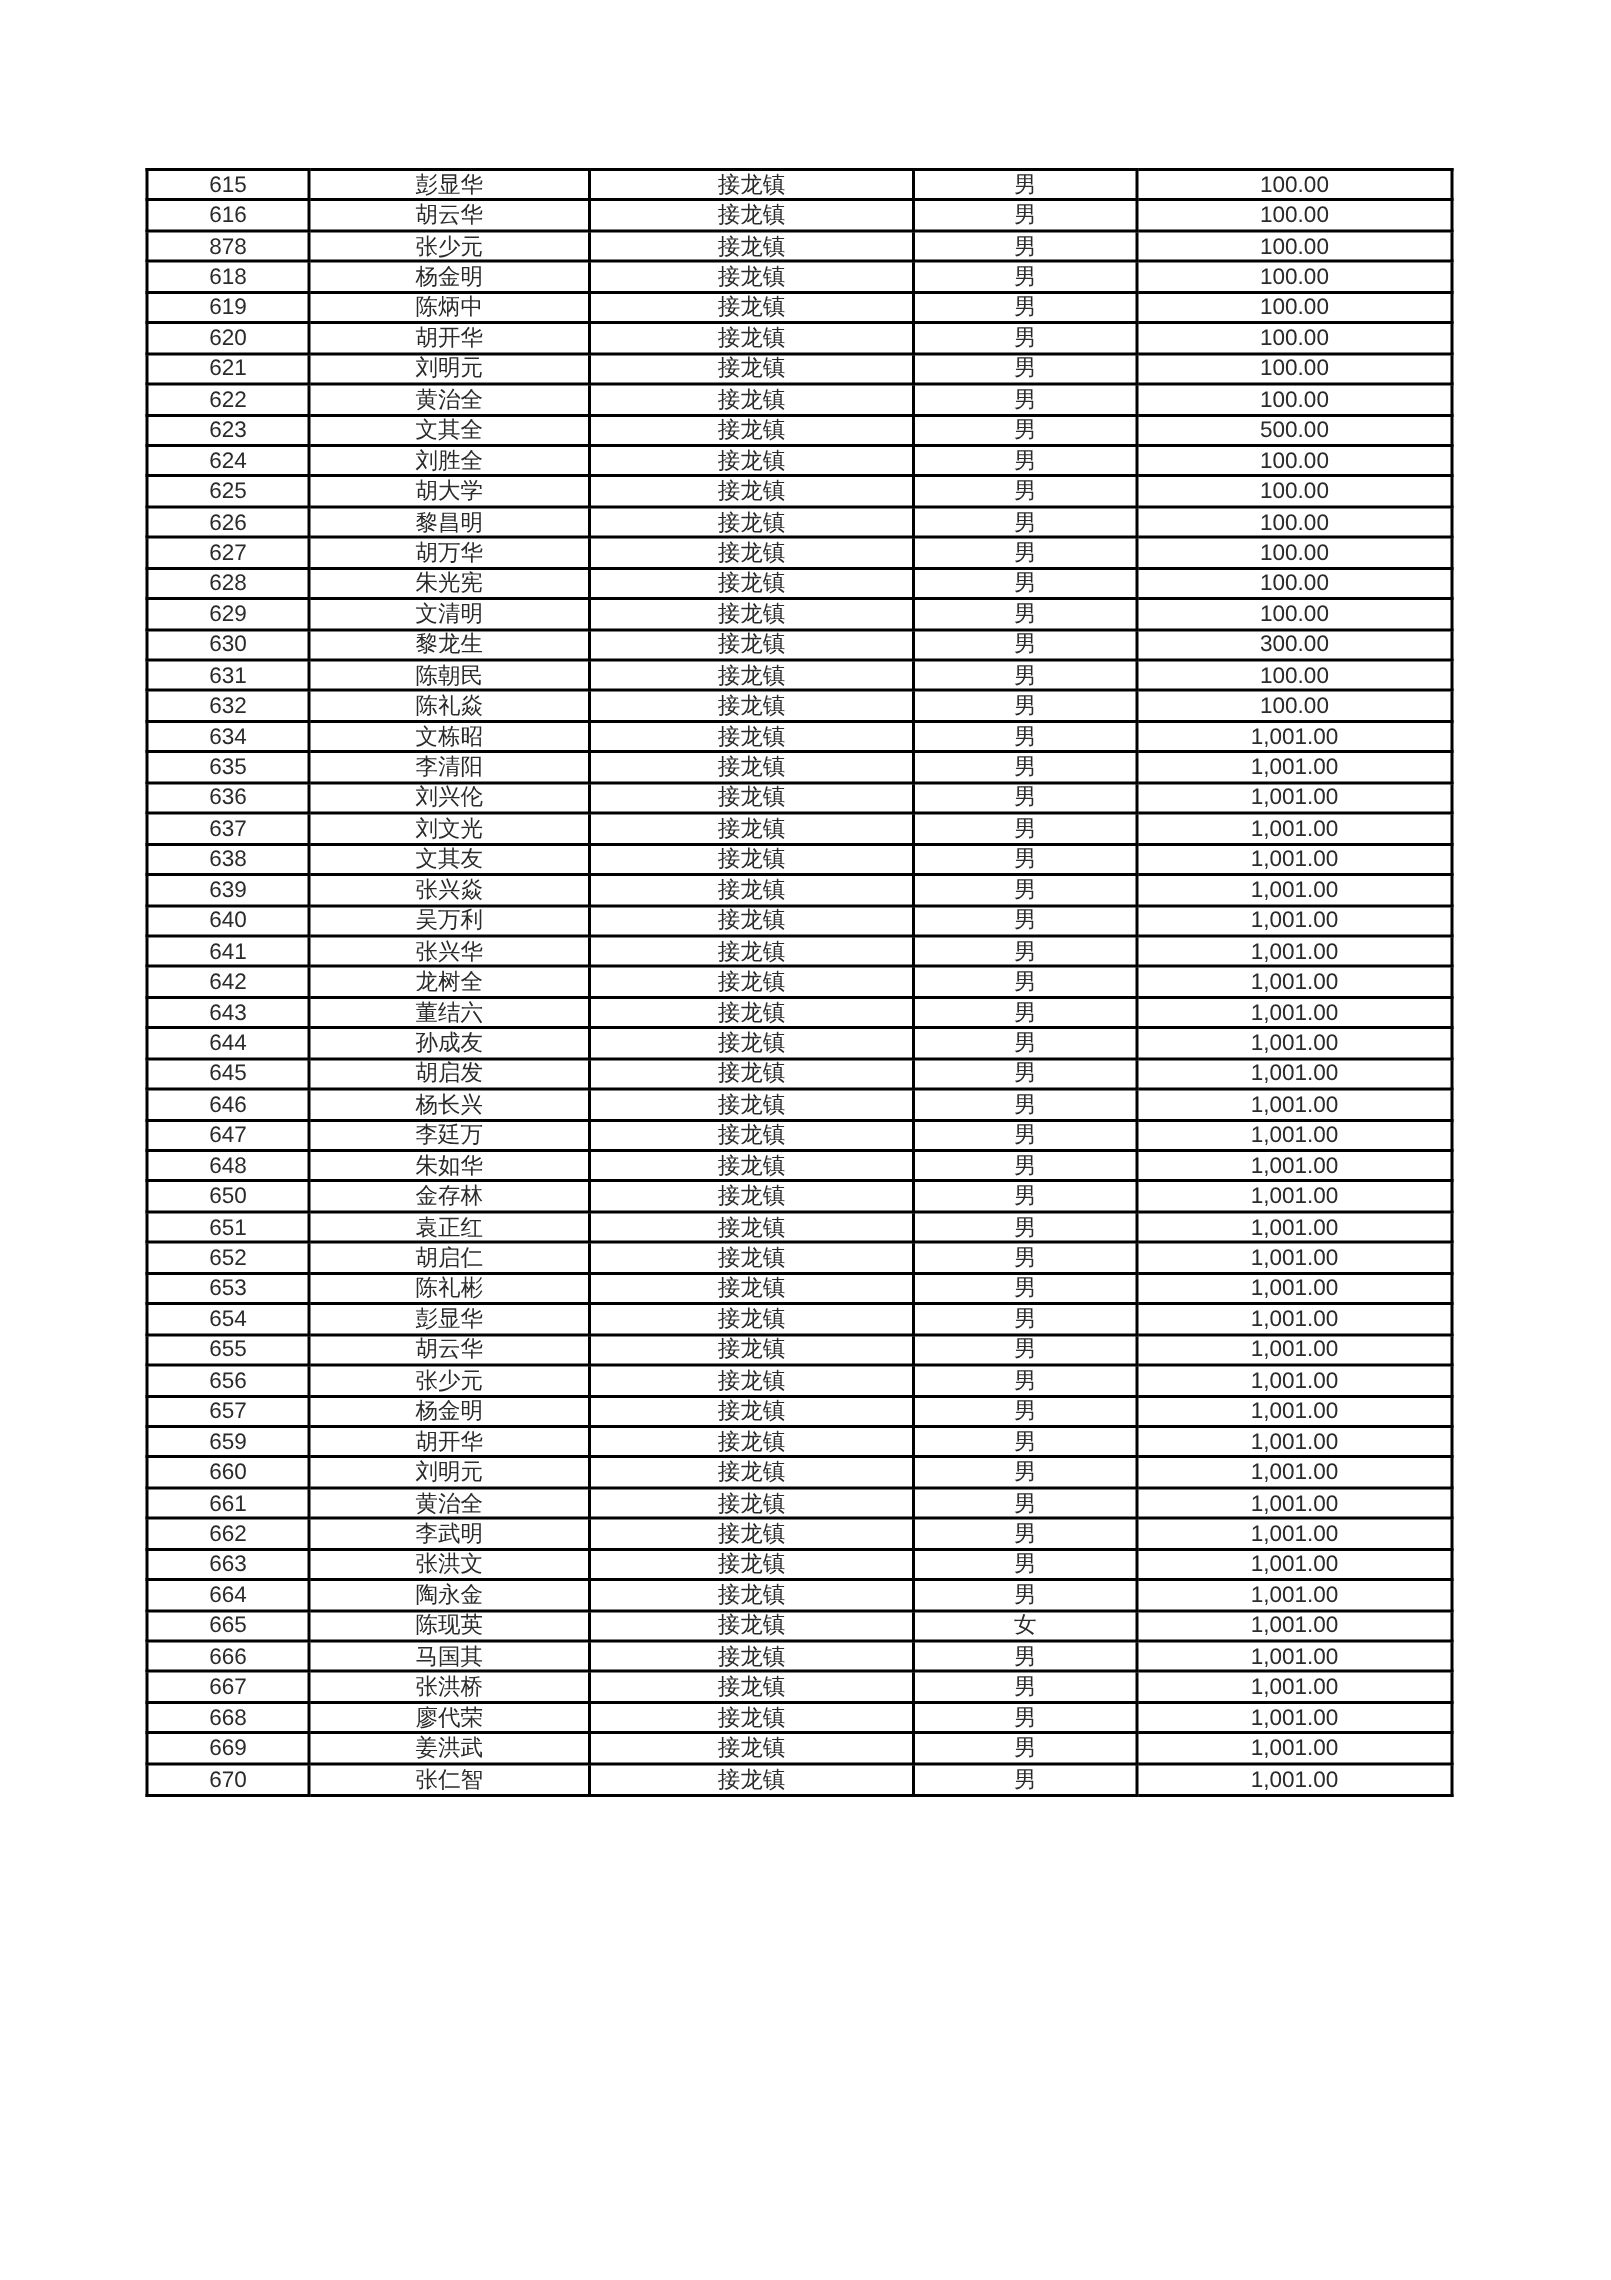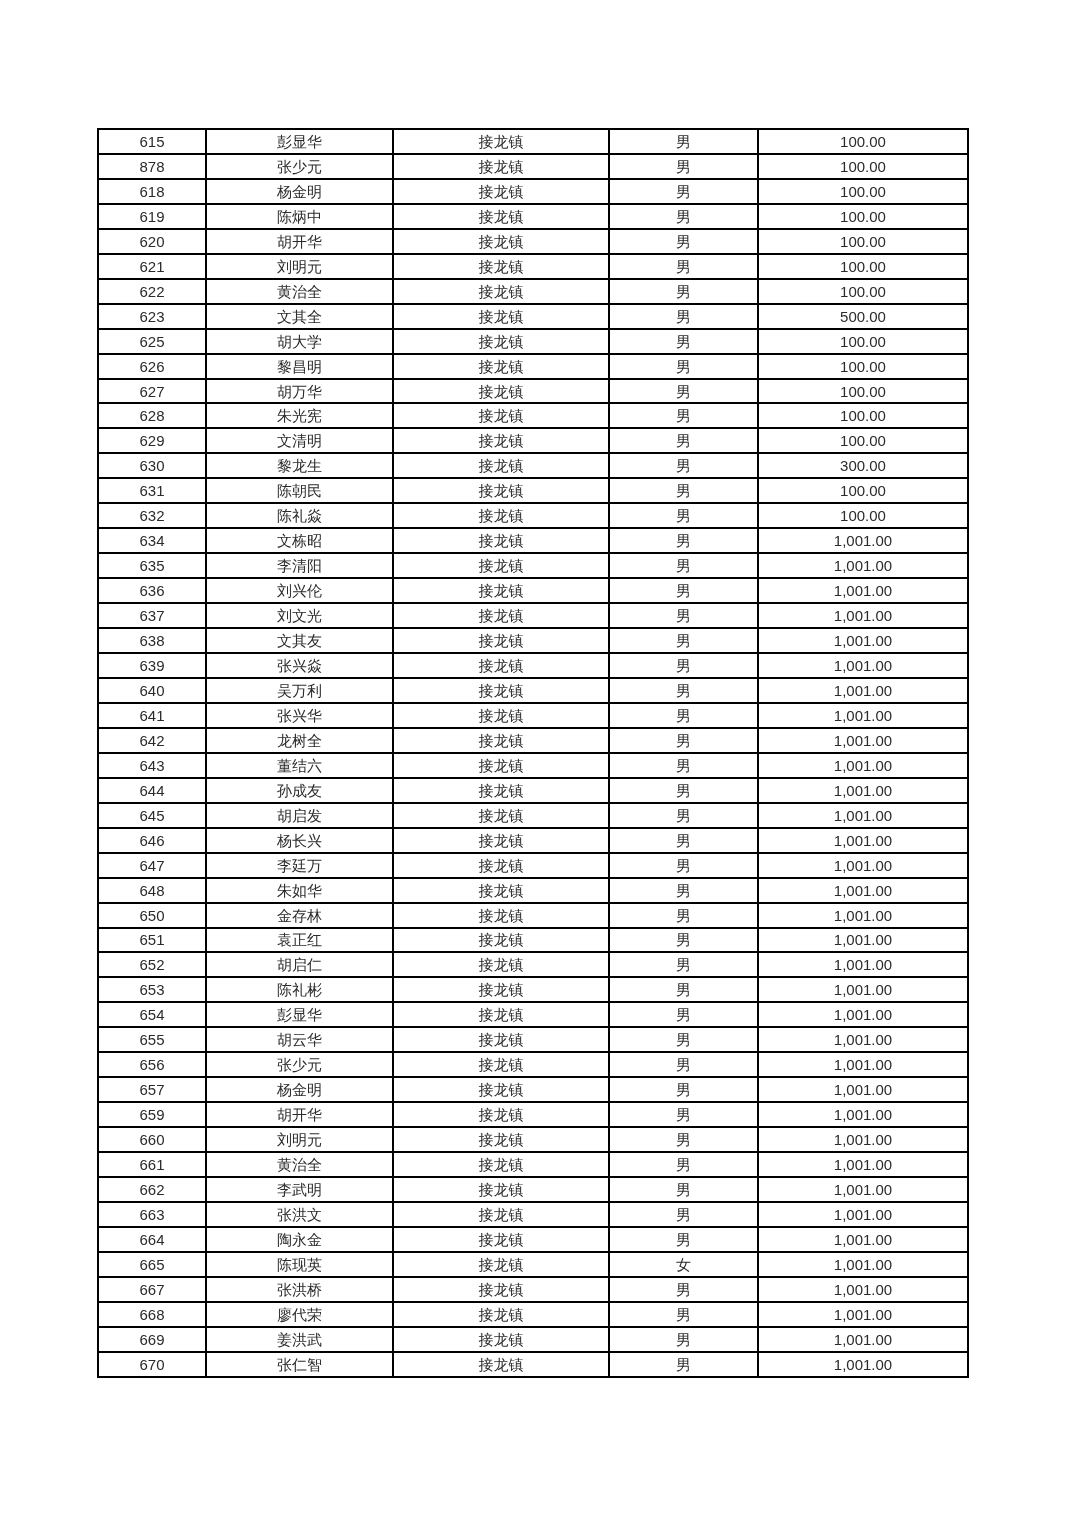--- a/index.html
+++ b/index.html
@@ -13,23 +13,23 @@
   }
   .page {
     position: relative;
     width: 1074px;
     height: 1520px;
     background: #ffffff;
   }
   table.roster {
     position: absolute;
     left: 97px;
-    top: 128px;
+    top: 112px;
     width: 870px;
-    height: 1250px;
+    height: 1086px;
     border-collapse: collapse;
     table-layout: fixed;
     border-radius: 10px;
   }
   table.roster td {
     border: 2px solid #000000;
     padding: 0;
     text-align: center;
     vertical-align: middle;
     font-size: 15px;
@@ -58,20 +58,27 @@
     </colgroup>
     <tbody>
         <tr>
     <td>615</td>
     <td>彭显华</td>
     <td>接龙镇</td>
     <td>男</td>
     <td>100.00</td>
   </tr>
         <tr>
+    <td>616</td>
+    <td>胡云华</td>
+    <td>接龙镇</td>
+    <td>男</td>
+    <td>100.00</td>
+  </tr>
+        <tr>
     <td>878</td>
     <td>张少元</td>
     <td>接龙镇</td>
     <td>男</td>
     <td>100.00</td>
   </tr>
         <tr>
     <td>618</td>
     <td>杨金明</td>
     <td>接龙镇</td>
@@ -107,20 +114,27 @@
     <td>100.00</td>
   </tr>
         <tr>
     <td>623</td>
     <td>文其全</td>
     <td>接龙镇</td>
     <td>男</td>
     <td>500.00</td>
   </tr>
         <tr>
+    <td>624</td>
+    <td>刘胜全</td>
+    <td>接龙镇</td>
+    <td>男</td>
+    <td>100.00</td>
+  </tr>
+        <tr>
     <td>625</td>
     <td>胡大学</td>
     <td>接龙镇</td>
     <td>男</td>
     <td>100.00</td>
   </tr>
         <tr>
     <td>626</td>
     <td>黎昌明</td>
     <td>接龙镇</td>
@@ -370,20 +384,27 @@
     <td>陶永金</td>
     <td>接龙镇</td>
     <td>男</td>
     <td>1,001.00</td>
   </tr>
         <tr>
     <td>665</td>
     <td>陈现英</td>
     <td>接龙镇</td>
     <td>女</td>
+    <td>1,001.00</td>
+  </tr>
+        <tr>
+    <td>666</td>
+    <td>马国其</td>
+    <td>接龙镇</td>
+    <td>男</td>
     <td>1,001.00</td>
   </tr>
         <tr>
     <td>667</td>
     <td>张洪桥</td>
     <td>接龙镇</td>
     <td>男</td>
     <td>1,001.00</td>
   </tr>
         <tr>

